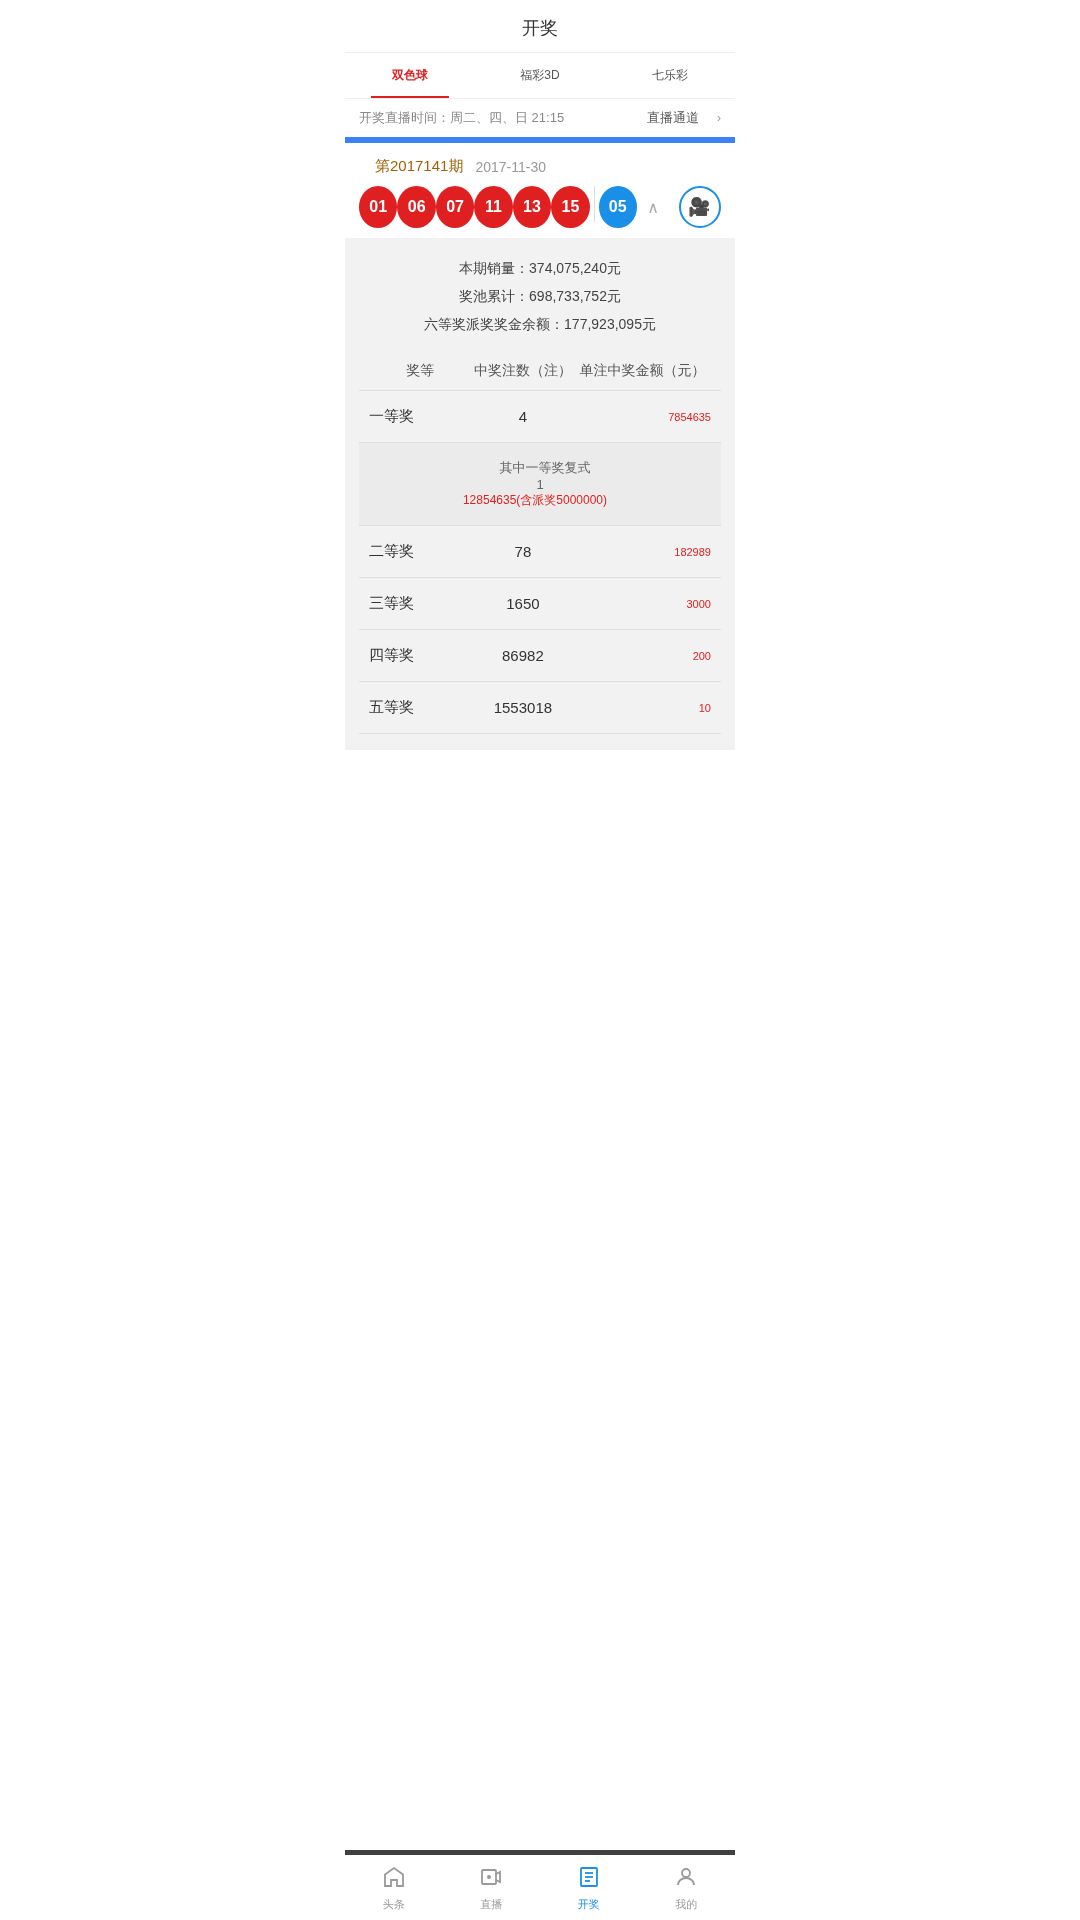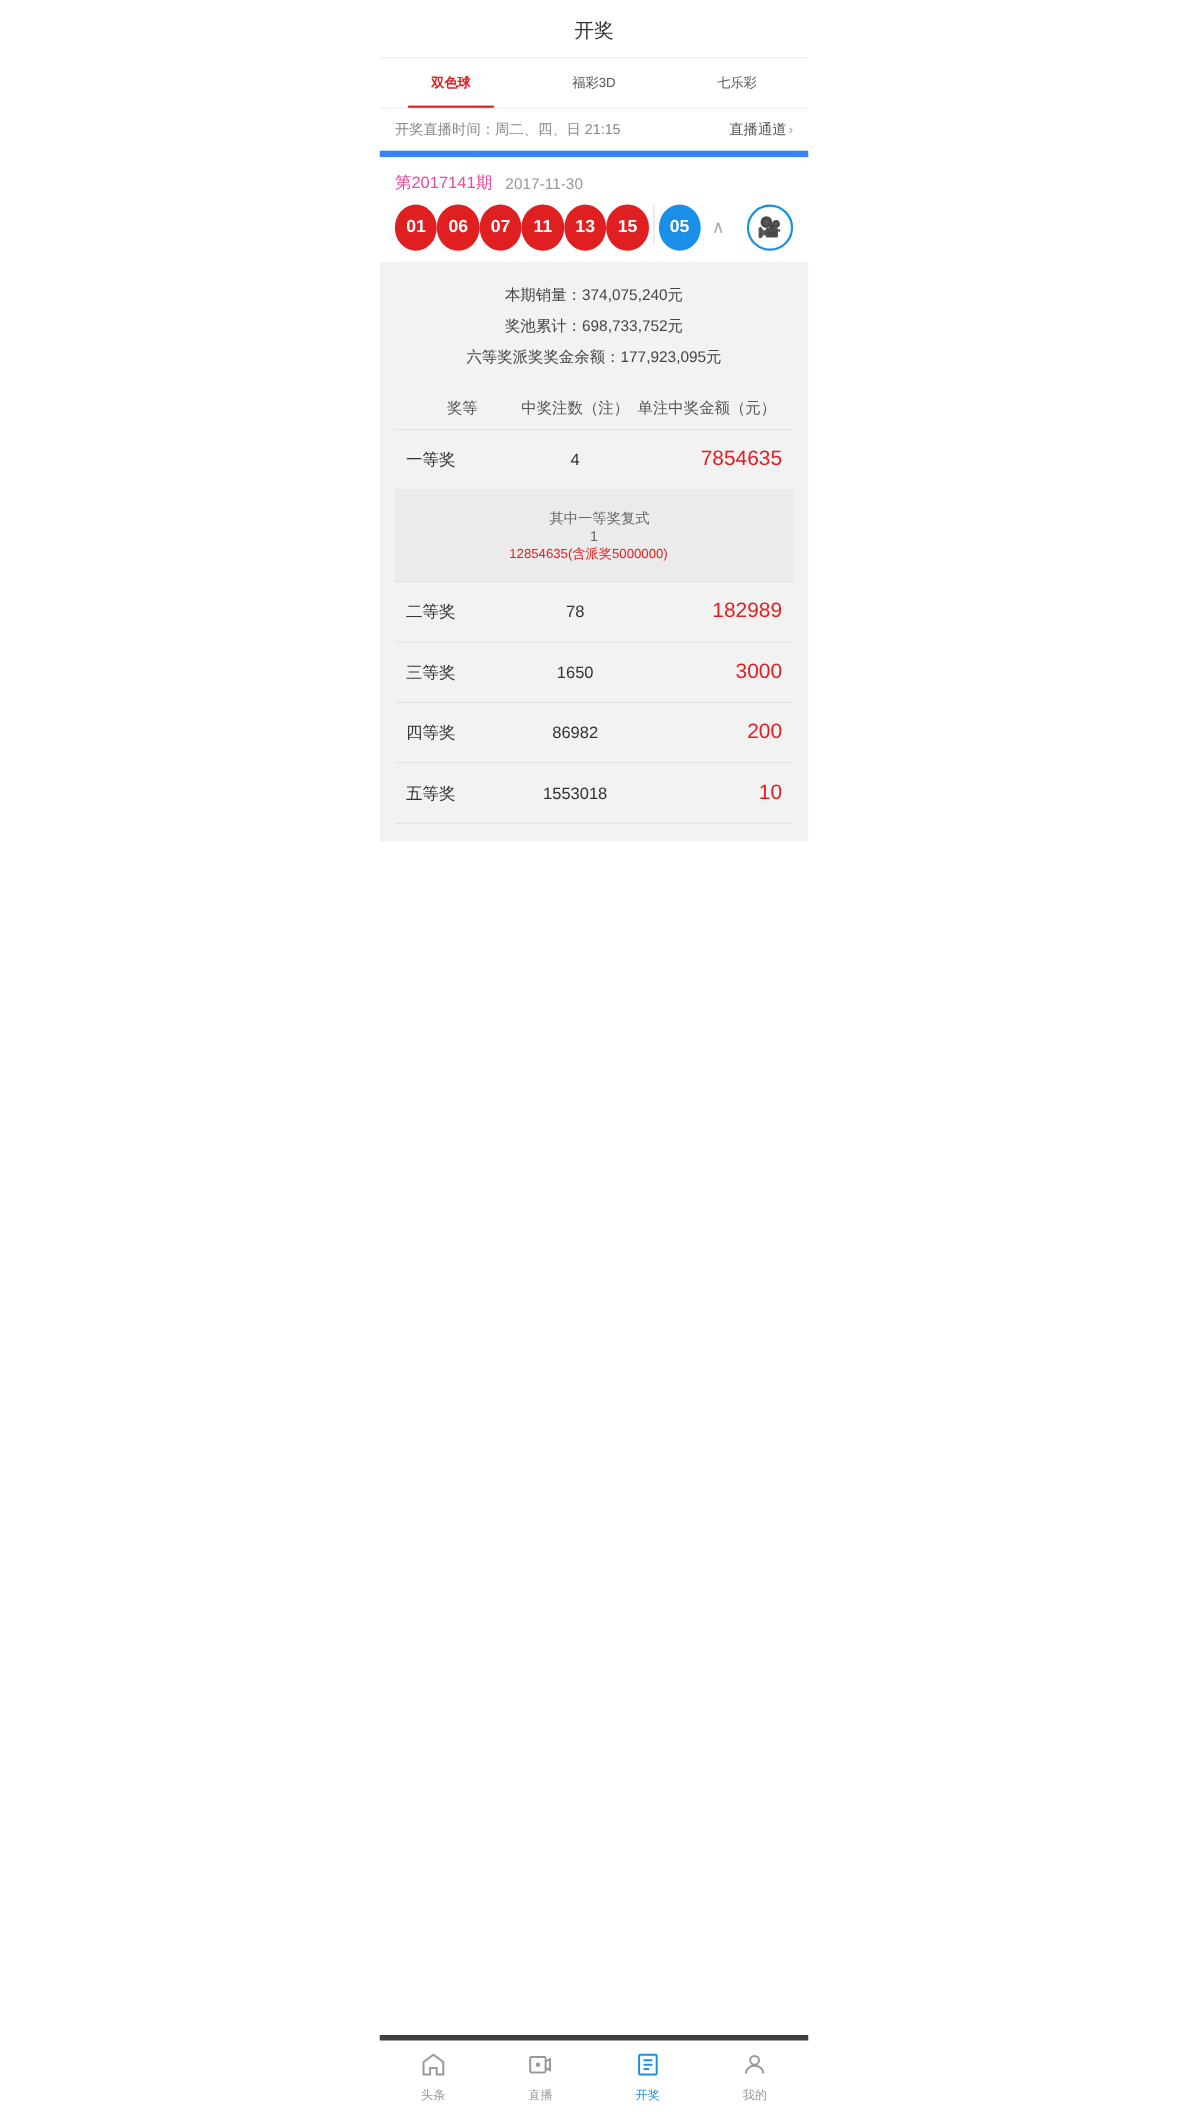--- a/index.html
+++ b/index.html
@@ -59,41 +59,42 @@
     }
     .live-bar-left {
       font-size: 13px;
       color: #888;
     }
     .live-bar-right {
       font-size: 13px;
       color: #555;
       display: flex;
       align-items: center;
-      gap: 2px;
+      gap: 18px;
     }
     .live-bar-right .chevron {
       color: #999;
       font-size: 12px;
     }
     
     .issue-section {
       padding: 14px 14px 10px;
       background: #fff;
     }
     .issue-info {
       display: flex;
       align-items: center;
       gap: 12px;
       margin-bottom: 10px;
     }
     .issue-number {
       font-size: 15px;
-      color: #ec4899;
+      color: #a16207;
       font-weight: 500;
+      margin-left: 16px;
     }
     .issue-date {
       font-size: 14px;
       color: #999;
     }
     
     .balls-row {
       display: flex;
       align-items: flex-start;
       gap: 0;
@@ -189,21 +190,21 @@
       padding-left: 10px;
       flex: 1.2;
     }
     .prize-row .col-count {
       font-size: 15px;
       color: #333;
       text-align: center;
       flex: 1.2;
     }
     .prize-row .col-amount {
-      font-size: 19px;
+      font-size: 11px;
       color: #e02020;
       text-align: right;
       padding-right: 10px;
       flex: 1.6;
     }
     
     .bottom-nav {
       position: fixed;
       bottom: 0;
       left: 50%;

